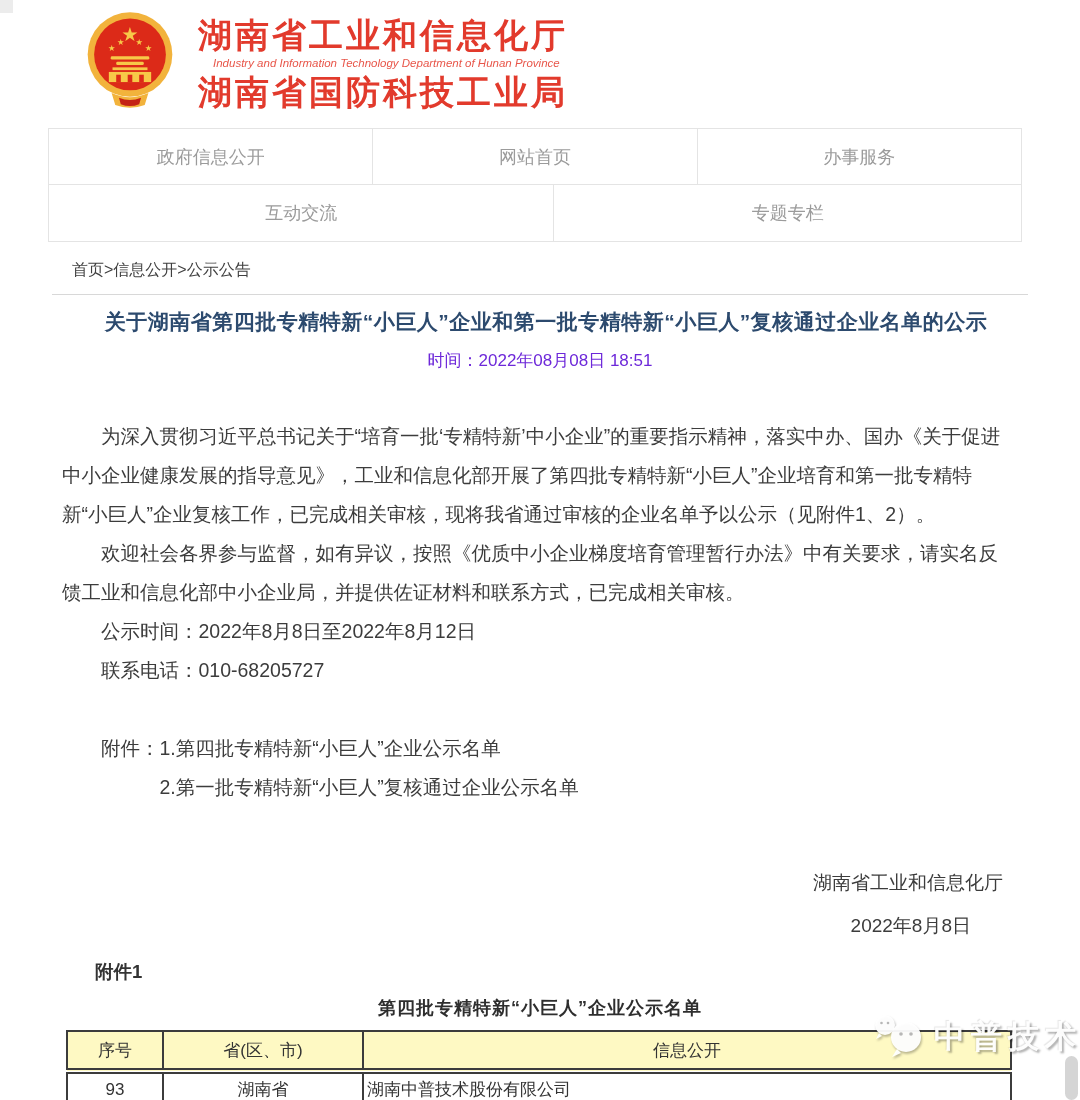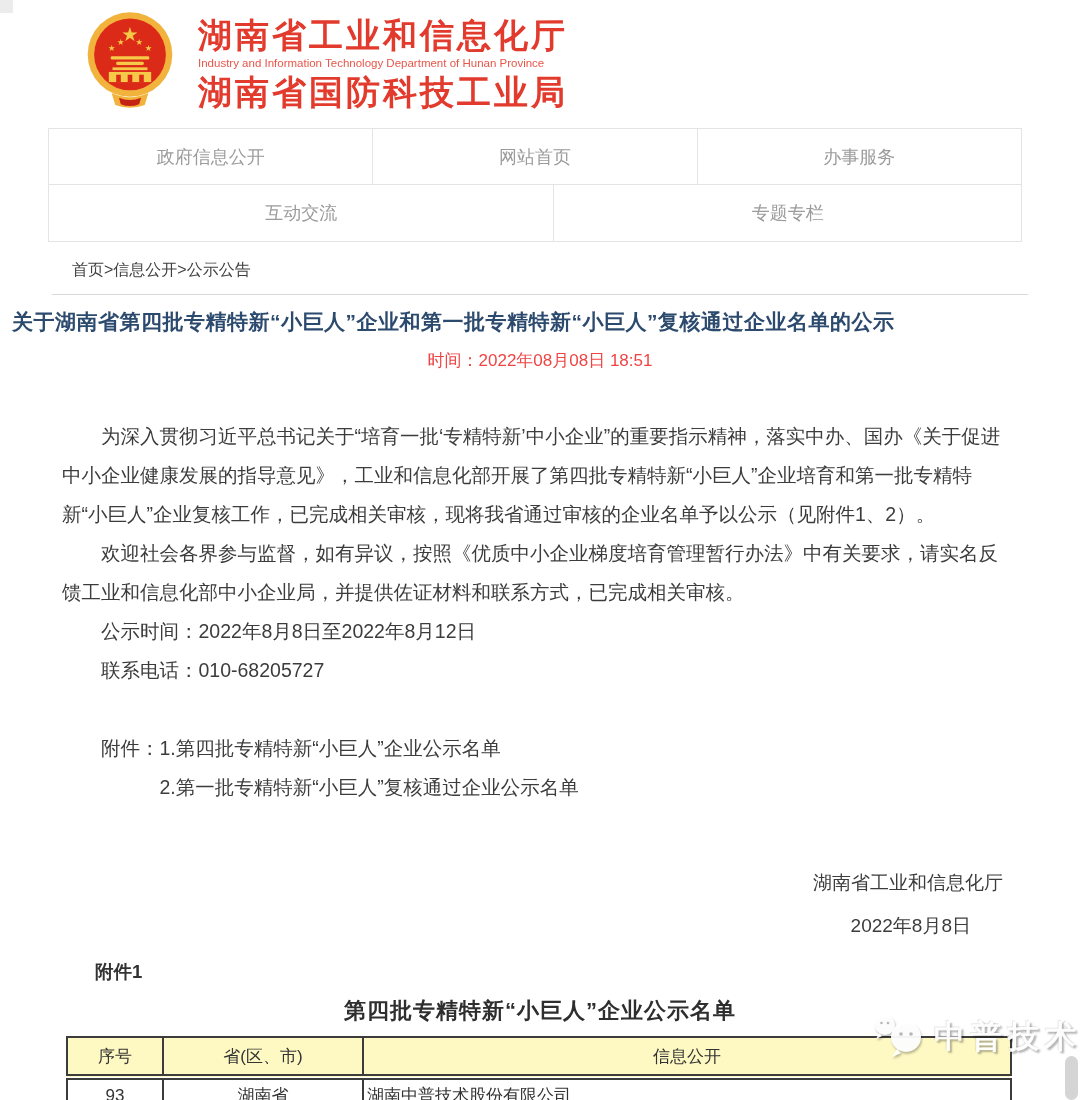--- a/index.html
+++ b/index.html
@@ -8,53 +8,53 @@
     font-family:"Liberation Sans","DejaVu Sans",sans-serif;
     background:#ffffff; color:#3c3c3c; overflow:hidden; position:relative;
   }
   .corner-artifact { position:absolute; top:0; left:0; width:13px; height:13px; background:#ececec; }
 
   
   .site-header { display:flex; align-items:flex-start; padding:10px 0 0 84px; height:128px; }
   .emblem { flex:0 0 auto; }
   .org-block { margin-left:22px; padding-top:6px; }
   .org-cn { color:#e23a2c; font-weight:bold; font-size:34px; letter-spacing:3px; line-height:38px; white-space:nowrap; }
-  .org-en { color:#e8564a; font-size:11.5px; line-height:16px; margin:1px 0 2px 0; white-space:nowrap; }
+  .org-en { color:#e8564a; font-size:11.5px; line-height:16px; margin:1px 0 2px 15px; white-space:nowrap;font-style:italic; }
 
   
   .main-nav { margin-left:48px; width:974px; border:1px solid #e4e4e4; background:#fff; }
   .nav-row { display:flex; height:56px; }
   .nav-row.r1 { border-bottom:1px solid #e4e4e4; }
   .nav-cell {
     flex:1; display:flex; align-items:center; justify-content:center;
     color:#9b9b9b; font-size:18px; border-right:1px solid #e4e4e4; cursor:pointer;
   }
   .nav-cell:last-child { border-right:none; }
   .nav-row.r2 .nav-cell.left { flex:0 0 52%; }
 
   
   .breadcrumb-wrap { margin:0 52px; border-bottom:1px solid #d8d8d8; padding:18px 0 13px 20px; }
   .breadcrumb { color:#404040; font-size:16px; cursor:pointer; }
 
   
   .article-title {
-    margin-top:13px; color:#2c4a6e;
+    margin-top:13px; text-align:center; color:#2c4a6e;
     font-size:21px; font-weight:bold; letter-spacing:0.5px; line-height:28px;padding-left:12px;
   }
-  .publish-time { margin-top:13px; text-align:center; color:#ef4444; font-size:17px; }
+  .publish-time { margin-top:13px; text-align:center; color:#6d28d9; font-size:17px; }
 
   .body-text { margin:45px 65px 0 62px; font-size:19.5px; color:#3c3c3c; line-height:39px; }
   .body-text p { text-indent:2em; }
   .att-line2 { text-indent:0 !important; padding-left:5em; }
 
   .signature { margin-top:54px; margin-right:77px; text-align:right; font-size:19px; line-height:43px; color:#3c3c3c; }
   .sig-date { padding-right:32px; }
 
   .annex-label { margin:12px 0 0 95px; font-size:18.5px; font-weight:600; color:#333; }
-  .table-title { margin-top:12px; text-align:center; font-size:22px; font-weight:bold; color:#2e2e2e; letter-spacing:1px; }
+  .table-title { margin-top:12px; text-align:center; font-size:18px; font-weight:bold; color:#2e2e2e; letter-spacing:1px; }
 
   
   table.company-table {
     margin:10px 0 0 66px; width:946px;
     border-collapse:collapse; border:2px solid #3c3c3c;
     font-size:17px; color:#333; table-layout:fixed;
   }
   .company-table col.c1 { width:96px; }
   .company-table col.c2 { width:200px; }
   .company-table th {

